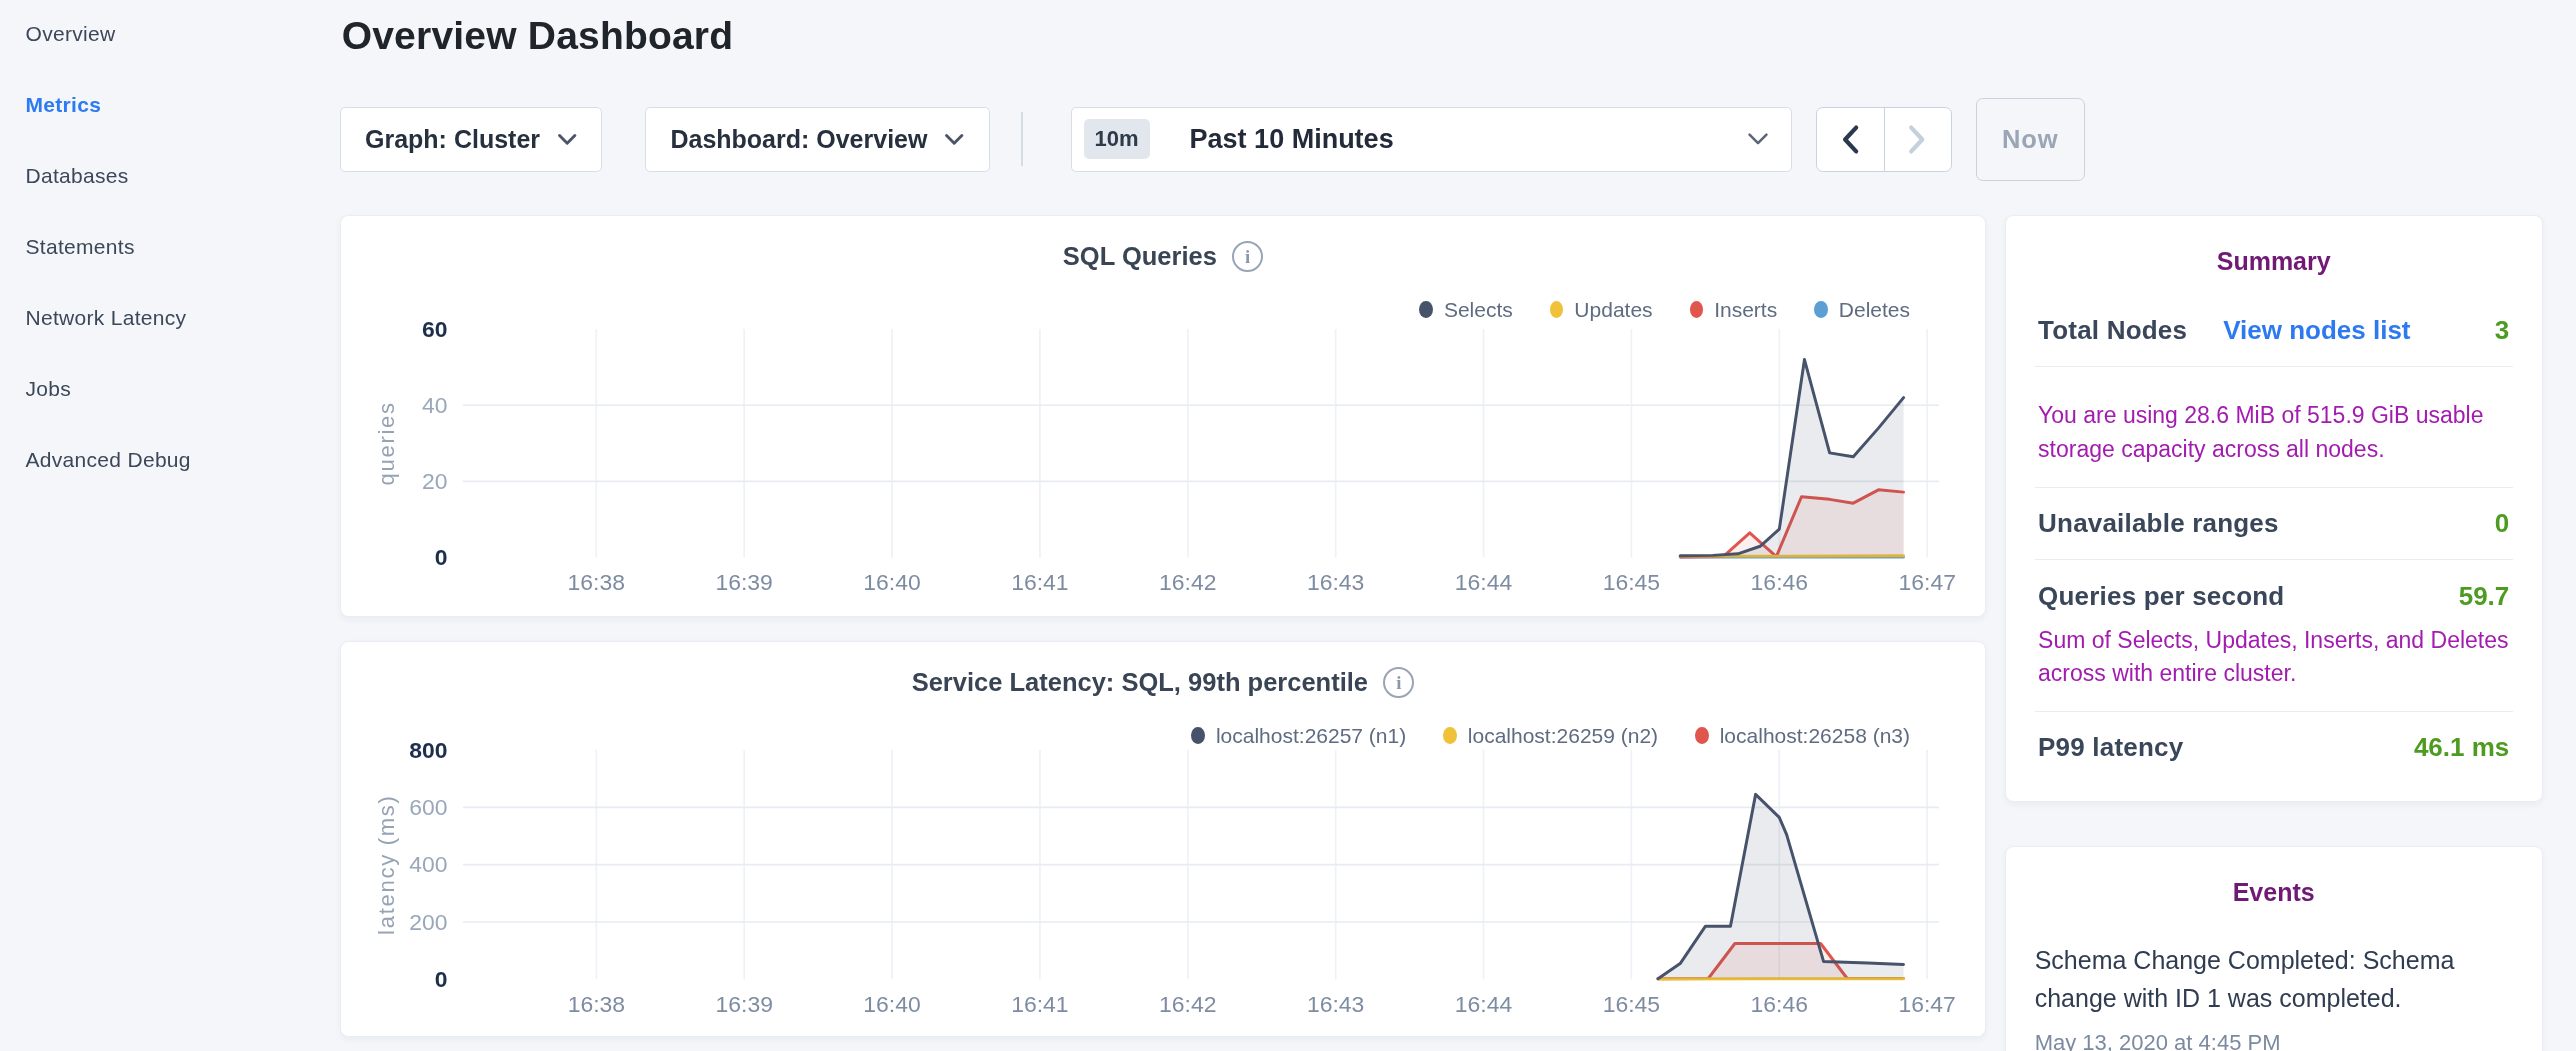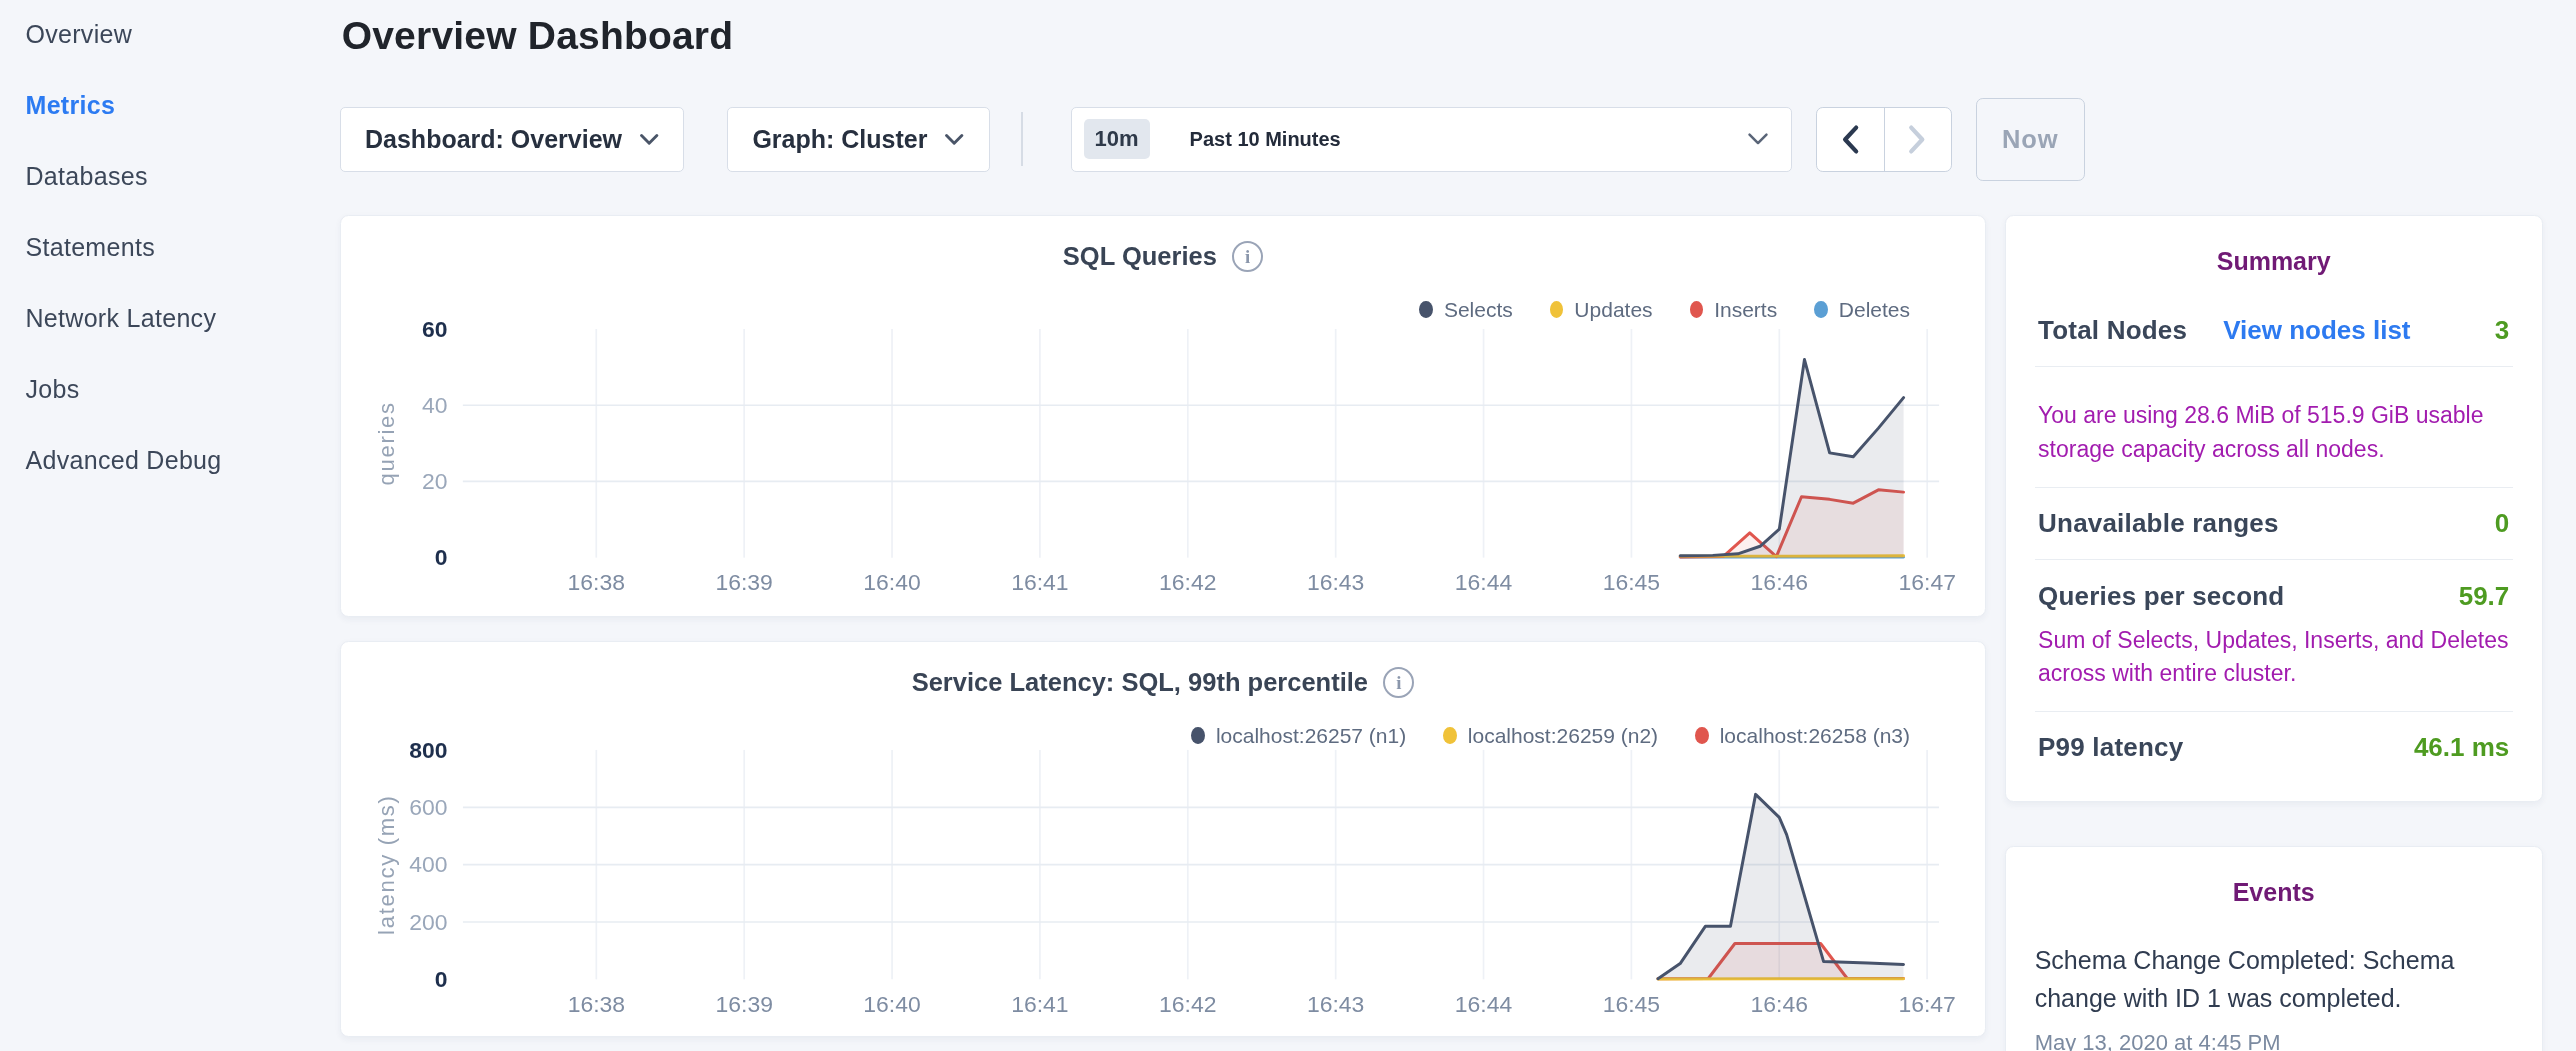--- a/index.html
+++ b/index.html
@@ -6,42 +6,42 @@
   html,body { width:2576px; height:1051px; overflow:hidden; }
   body {
     background:#f4f6fa;
     font-family:"Liberation Sans", sans-serif;
     color:#394455;
     position:relative;
   }
   
   .sidebar { position:absolute; left:0; top:0; width:340px; padding:20.4px 0 0 25.5px; }
   .nav-item {
-    display:block; margin-bottom:43px; font-size:25px; line-height:28px;
+    display:block; margin-bottom:43px; font-size:21px; line-height:28px;
     font-weight:500; color:#3c4759; text-decoration:none; cursor:pointer; letter-spacing:0.3px;
   }
   .nav-item.active { color:#2c7bf2; font-weight:700; }
   
   .main { position:absolute; left:340px; top:0; width:2236px; height:1051px; }
   h1.page-title { margin:13.6px 0 0 1.7px; font-size:39px; font-weight:700; color:#20242b; letter-spacing:0.2px; }
   
   .toolbar { margin-top:49px; display:flex; align-items:center; height:65px; }
   .dd {
     height:65px; padding:0 24px; background:#fff; border:0.9px solid #d8dee8; border-radius:5.1px;
     font-size:25px; font-weight:700; color:#27303f; display:flex; align-items:center; gap:17px;
     cursor:pointer; font-family:inherit;
   }
   .dd + .dd { margin-left:43px; }
   .vdivider { width:1.7px; height:54px; background:#d6dce5; margin:0 48px 0 31px; }
   .time-range {
     height:65px; width:721px; background:#fff; border:0.9px solid #d8dee8; border-radius:5.1px;
     display:flex; align-items:center; padding:0 22px 0 12px; gap:40px; cursor:pointer; font-family:inherit;
   }
   .tr-badge { background:#e2e7ee; border-radius:5.1px; padding:6.8px 11px; font-size:22px; font-weight:700; color:#2e3949; }
-  .tr-label { font-size:20px; font-weight:700; color:#232b3a; }
+  .tr-label { font-size:27px; font-weight:700; color:#232b3a; }
   .tr-chev { margin-left:auto; }
   .pager { margin-left:24px; display:flex; height:65px; border:0.9px solid #c9d2df; border-radius:6.8px; background:#fff; overflow:hidden; }
   .pager button { width:67px; border:none; background:transparent; display:flex; align-items:center; justify-content:center; cursor:pointer; }
   .pager button + button { border-left:0.9px solid #c9d2df; }
   .now-btn {
     margin-left:24px; height:83px; padding:0 25.5px; font-size:25.5px; font-weight:700; color:#9aa5b6;
     background:transparent; border:0.9px solid #c9d2df; border-radius:6.8px; font-family:inherit; cursor:default; letter-spacing:0.9px;
   }
   
   .content { display:flex; align-items:flex-start; margin-top:43px; gap:18.7px; padding-right:31px; }
@@ -90,27 +90,27 @@
     <a class="nav-item">Jobs</a>
     <a class="nav-item">Advanced Debug</a>
   </nav>
 </aside>
 
 <main class="main">
   <h1 class="page-title">Overview Dashboard</h1>
 
   <div class="toolbar">
     <button class="dd">
-      <span>Dashboard: Overview</span>
+      <span>Graph: Cluster</span>
       <svg width="20.4" height="12.8" viewBox="0 0 24 15">
           <polyline points="3,3 12,12 21,3" fill="none" stroke="#4a5568" stroke-width="3.4" stroke-linecap="round" stroke-linejoin="round"></polyline>
         </svg>
     </button>
     <button class="dd">
-      <span>Graph: Cluster</span>
+      <span>Dashboard: Overview</span>
       <svg width="20.4" height="12.8" viewBox="0 0 24 15">
           <polyline points="3,3 12,12 21,3" fill="none" stroke="#4a5568" stroke-width="3.4" stroke-linecap="round" stroke-linejoin="round"></polyline>
         </svg>
     </button>
     <div class="vdivider"></div>
     <button class="time-range">
       <span class="tr-badge">10m</span>
       <span class="tr-label">Past 10 Minutes</span>
       <svg class="tr-chev" width="22" height="13.6" viewBox="0 0 26 16">
           <polyline points="3,3 13,13 23,3" fill="none" stroke="#5a6578" stroke-width="3" stroke-linecap="round" stroke-linejoin="round"></polyline>

